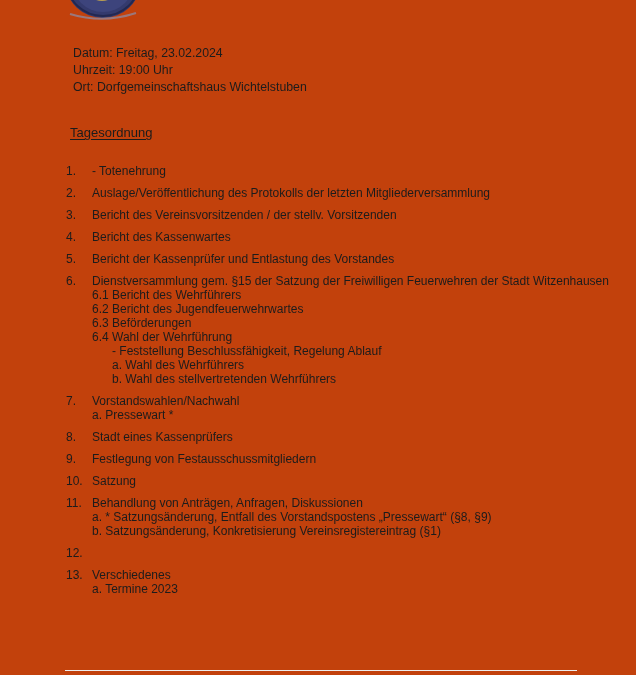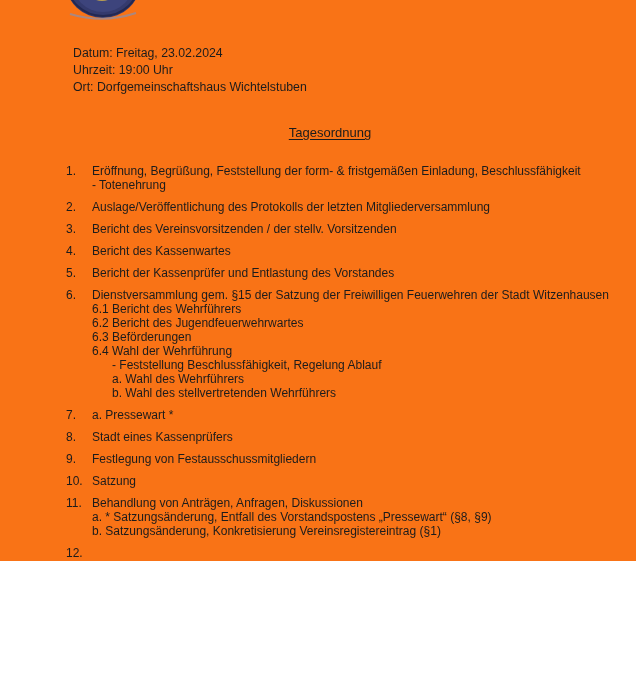--- a/index.html
+++ b/index.html
@@ -1,20 +1,20 @@
 <!DOCTYPE html>
 <html><head>
 <meta charset="utf-8">
 <style>
   html, body { margin: 0; padding: 0; background: #ffffff; }
   .page {
     position: relative;
     width: 636px;
-    height: 561px;
-    background: #f97316;
+    height: 675px;
+    background: #c2410c;
     overflow: hidden;
     font-family: "Liberation Sans", "DejaVu Sans", sans-serif;
     color: #1c1c1c;
   }
   .logo-wrap {
     position: absolute;
     left: 58px;
     top: 0;
     width: 92px;
     height: 22px;
@@ -25,21 +25,21 @@
     top: 45px;
     font-size: 12.3px;
     line-height: 17px;
     white-space: nowrap;
   }
   .title {
     position: absolute;
     left: 70px;
     top: 125px;
     width: 520px;
-    text-align: center;
+    text-align: left;
     font-size: 13px;
     text-decoration: underline;
     text-underline-offset: 2px;
   }
   .agenda {
     position: absolute;
     left: 0;
     top: 164px;
     width: 636px;
     font-size: 12px;
@@ -94,21 +94,20 @@
     <div>Uhrzeit: 19:00 Uhr</div>
     <div>Ort: Dorfgemeinschaftshaus Wichtelstuben</div>
   </div>
 
   <div class="title">Tagesordnung</div>
 
   <div class="agenda" id="agenda-list">
       <div class="agenda-item">
         <span class="num">1.</span>
         <div class="body">
-          <div class="line indent-0">Eröffnung, Begrüßung, Feststellung der form- &amp; fristgemäßen Einladung, Beschlussfähigkeit</div>
           <div class="line indent-0">- Totenehrung</div>
         </div>
       </div>
       <div class="agenda-item">
         <span class="num">2.</span>
         <div class="body">
           <div class="line indent-0">Auslage/Veröffentlichung des Protokolls der letzten Mitgliederversammlung</div>
         </div>
       </div>
       <div class="agenda-item">
@@ -138,20 +137,21 @@
           <div class="line indent-0">6.3 Beförderungen</div>
           <div class="line indent-0">6.4 Wahl der Wehrführung</div>
           <div class="line indent-1">- Feststellung Beschlussfähigkeit, Regelung Ablauf</div>
           <div class="line indent-1">a. Wahl des Wehrführers</div>
           <div class="line indent-1">b. Wahl des stellvertretenden Wehrführers</div>
         </div>
       </div>
       <div class="agenda-item">
         <span class="num">7.</span>
         <div class="body">
+          <div class="line indent-0">Vorstandswahlen/Nachwahl</div>
           <div class="line indent-0">a. Pressewart *</div>
         </div>
       </div>
       <div class="agenda-item">
         <span class="num">8.</span>
         <div class="body">
           <div class="line indent-0">Stadt eines Kassenprüfers</div>
         </div>
       </div>
       <div class="agenda-item">
@@ -173,21 +173,21 @@
           <div class="line indent-0">a. * Satzungsänderung, Entfall des Vorstandspostens „Pressewart“ (§8, §9)</div>
           <div class="line indent-0">b. Satzungsänderung, Konkretisierung Vereinsregistereintrag (§1)</div>
         </div>
       </div>
       <div class="agenda-item">
         <span class="num">12.</span>
       </div>
       <div class="agenda-item">
         <span class="num">13.</span>
         <div class="body">
-          <div class="line indent-0">Diskussionen</div>
+          <div class="line indent-0">Verschiedenes</div>
           <div class="line indent-0">a. Termine 2023</div>
         </div>
       </div>
     </div>
 
   <div class="bottom-rule"></div>
 
 </div>
 
 </body></html>

